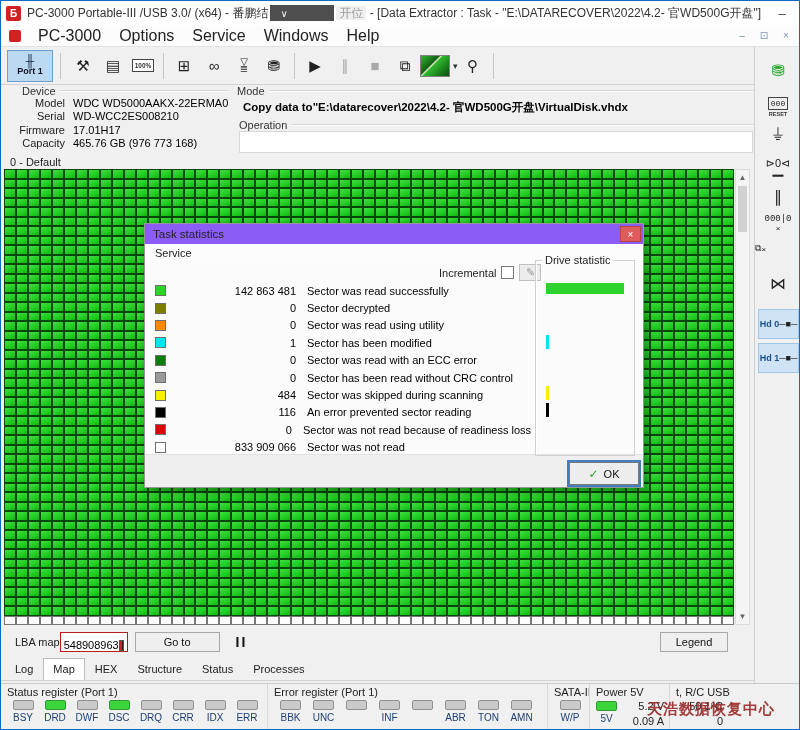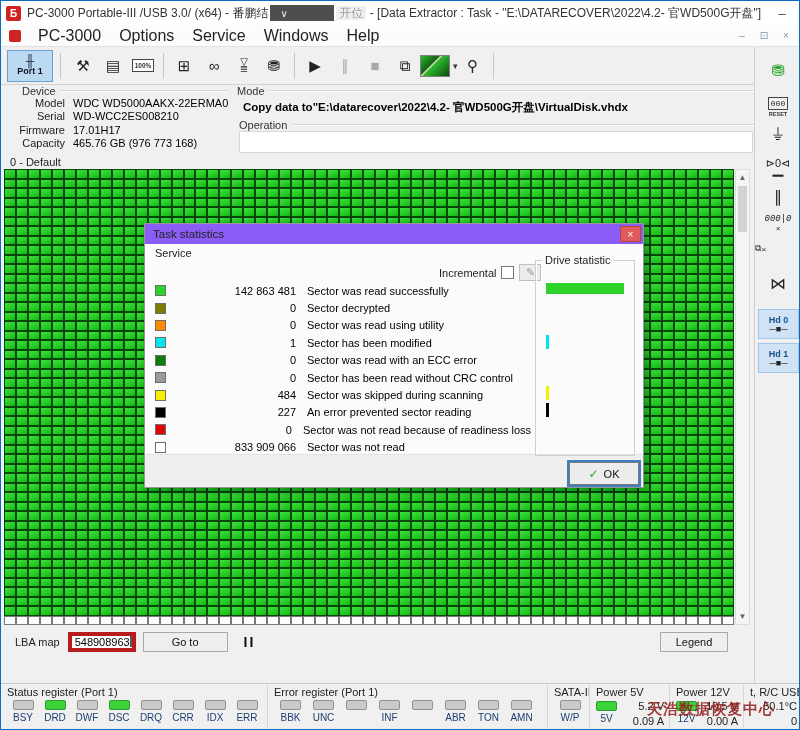--- a/index.html
+++ b/index.html
@@ -53,21 +53,21 @@
   .mc.g{background:linear-gradient(155deg,#46e246 0%,#1ec81e 65%,#12a512 100%);box-shadow:inset 0 0 0 1px #07470a}
   .mc.w{background:#fcfcfc;box-shadow:inset 0 0 0 1px #787878}
   .vscroll{position:absolute;left:734px;top:168px;width:15px;height:456px;background:#f4f4f4;border:1px solid #dcdcdc}
   .sarr{position:absolute;left:0;right:0;height:15px;display:flex;align-items:center;justify-content:center;font-size:8px;color:#666}
   .sarr.up{top:0}.sarr.down{bottom:0}
   .sthumb{position:absolute;top:16px;left:2px;right:2px;height:46px;background:#d2d2d2}
 
   
   .lbabar{position:absolute;left:0;top:626px;width:753px;height:30px;background:#f0f0f0;display:flex;align-items:center}
   .lbalabel{margin-left:14px;color:#222}
-  .lbainput{width:68px;height:20px;border:4px solid #b91c1c;background:#fff;display:flex;align-items:flex-start;padding:0 3px;margin-left:8px}
+  .lbainput{width:68px;height:20px;border:1px solid #b91c1c;background:#fff;display:flex;align-items:flex-end;padding:0 3px;}
   .lbaval{flex:1;font-size:11px;color:#000}
   .lbamark{width:9px;height:11px;background:linear-gradient(90deg,#c22 0 55%,#222 55% 100%);border:1px solid #555}
   .btn{height:20px;background:#efefef;border:1px solid #a8a8a8;padding:0 28px;display:flex;align-items:center;font-size:11px;color:#111}
   .goto{margin-left:7px}
   .pauselba{margin-left:16px;font-weight:800;font-size:14px;letter-spacing:2px;color:#111}
   .legend{margin-left:auto;margin-right:26px;width:68px;justify-content:center}
 
   
   .tabs{position:absolute;left:0;top:656px;width:753px;height:24px;background:#f0f0f0;display:flex;align-items:flex-end;padding-left:4px;border-bottom:1px solid #d2d2d2}
   .tab{padding:4px 9px 5px;font-size:11px;color:#222;border:1px solid transparent;border-bottom:none}
@@ -89,21 +89,21 @@
   .trcvals{text-align:right;font-size:11px;color:#222;line-height:1.35;margin-right:4px;margin-top:1px}
   .watermark{position:absolute;left:646px;top:699px;font-size:15px;font-weight:bold;color:rgba(148,34,34,.88);letter-spacing:1px;z-index:60;pointer-events:none;white-space:nowrap}
 
   
   .sidebar{position:absolute;left:753px;top:46px;width:47px;height:636px;background:#f0f0f0;border-left:1px solid #cfcfcf}
   .sbitem{position:absolute;left:0;width:46px;display:flex;flex-direction:column;align-items:center;color:#222}
   .sbglyph{font-size:16px;line-height:1}
   .sbcaption{font-size:5.5px;font-weight:bold;color:#333;margin-top:1px}
   .sbbox{font-size:8px;border:1px solid #444;padding:1px 2px;font-family:"Liberation Mono","DejaVu Sans Mono",monospace}
   .sbsup{font-size:8px;vertical-align:super}
-  .hdbtn{position:absolute;left:3px;width:41px;height:30px;background:#cfe3f5;border:1px solid #9ec7e8;display:flex;flex-direction:column;align-items:center;justify-content:center}
+  .hdbtn{position:absolute;left:3px;width:41px;height:30px;background:#cfe3f5;border:1px solid #9ec7e8;display:flex;align-items:center;justify-content:center}
   .hdlab{font-size:9px;font-weight:bold;color:#1a4f8a}
   .hdglyph{font-size:9px;color:#222;line-height:1}
 
   
   .dialog{position:absolute;left:143px;top:222px;width:500px;height:265px;background:#fbfbfb;border:1px solid #979797;box-shadow:3px 3px 9px rgba(0,0,0,.35);z-index:20}
   .dtitle{height:20px;background:#8b5cf6;display:flex;align-items:center;padding-left:8px;font-size:11.5px;color:#222}
   .dclose{margin-left:auto;width:21px;height:16px;background:#e05c5c;border:1px solid #b84444;color:#fff;font-size:10px;display:flex;align-items:center;justify-content:center;margin-right:2px}
   .dmenu{height:18px;display:flex;align-items:center;padding-left:10px;font-size:11px;color:#222;background:#fcfcfc}
   .dfooter{position:absolute;left:0;bottom:0;width:100%;height:33px;background:#efefef;border-top:1px solid #e2e2e2}
   .increm{position:absolute;top:40px;left:294px;display:flex;align-items:center;gap:5px;font-size:11px;color:#222}
@@ -3159,20 +3159,28 @@
     <span class="lbalabel">LBA map</span>
     <span class="lbainput">
       <span class="lbaval">548908963</span>
       <span class="lbamark"></span>
     </span>
     <span class="btn goto">Go to</span>
     <span class="pauselba">II</span>
     <span class="btn legend">Legend</span>
   </div>
 
+  <div class="tabs">
+      <span class="tab">Log</span>
+      <span class="tab active">Map</span>
+      <span class="tab">HEX</span>
+      <span class="tab">Structure</span>
+      <span class="tab">Status</span>
+      <span class="tab">Processes</span>
+    </div>
 
   <div class="statusbar">
     <div class="sec" style="width:266px">
       <div class="sectitle">Status register (Port 1)</div>
       <div class="ledrow" id="sr-leds">
           <span class="ledslot" style="width: 32px;">
             <span class="led"></span>
             <span class="ledlab">BSY</span>
           </span>
           <span class="ledslot" style="width: 32px;">
@@ -3257,33 +3265,20 @@
         <span class="pwrleft">
           <span class="led on"></span>
           <span class="ledlab">5V</span>
         </span>
         <span class="pwrvals">
           <div>5.2 V</div>
           <div>0.09 A</div>
         </span>
       </div>
     </div>
-    <div class="sec" style="width:74px">
-      <div class="sectitle">Power 12V</div>
-      <div class="pwr">
-        <span class="pwrleft">
-          <span class="led on"></span>
-          <span class="ledlab">12V</span>
-        </span>
-        <span class="pwrvals">
-          <div>10.5 V</div>
-          <div>0.00 A</div>
-        </span>
-      </div>
-    </div>
     <div class="sec" style="width:58px">
       <div class="sectitle">t, R/C USB</div>
       <div class="trcvals">
         <div>50.1°C</div>
         <div>0</div>
       </div>
     </div>
   </div>
   <div class="watermark">天浩数据恢复中心</div>
 
@@ -3298,21 +3293,21 @@
       <div class="sbitem" style="top: 80px;">
         <span class="sbglyph">⏚</span>
       </div>
       <div class="sbitem" style="top: 110px;">
         <span style="font-size: 11px;">⊳0⊲</span>
         <span style="font-size: 7px; line-height: 0.9;">▂▂</span>
       </div>
       <div class="sbitem" style="top: 142px;">
         <span class="sbglyph">∥</span>
       </div>
-      <div class="sbitem" style="top: 167px; flex-direction: column; font-style: italic;">
+      <div class="sbitem" style="top: 167px; flex-direction: column;">
         <span style="font-size: 9px; font-family: &quot;Liberation Mono&quot;, &quot;DejaVu Sans Mono&quot;, monospace;">000|0</span>
         <span class="sbsup">×</span>
       </div>
       <div class="sbitem" style="top: 197px; flex-direction: row;">
         <span style="font-size: 9px; font-family: &quot;Liberation Mono&quot;, &quot;DejaVu Sans Mono&quot;, monospace;">⧉</span>
         <span class="sbsup">×</span>
       </div>
       <div class="sbitem" style="top: 229px;">
         <span class="sbglyph">⋈</span>
       </div>
@@ -3371,21 +3366,21 @@
           <span class="sval">0</span>
           <span class="slab">Sector has been read without CRC control</span>
         </div>
         <div class="srow">
           <span class="sw" style="background: rgb(247, 239, 0);"></span>
           <span class="sval">484</span>
           <span class="slab">Sector was skipped during scanning</span>
         </div>
         <div class="srow">
           <span class="sw" style="background: rgb(0, 0, 0);"></span>
-          <span class="sval">227</span>
+          <span class="sval">116</span>
           <span class="slab">An error prevented sector reading</span>
         </div>
         <div class="srow">
           <span class="sw" style="background: rgb(221, 5, 5);"></span>
           <span class="sval">0</span>
           <span class="slab">Sector was not read because of readiness loss</span>
         </div>
         <div class="srow">
           <span class="sw" style="background: rgb(255, 255, 255);"></span>
           <span class="sval">833 909 066</span>

